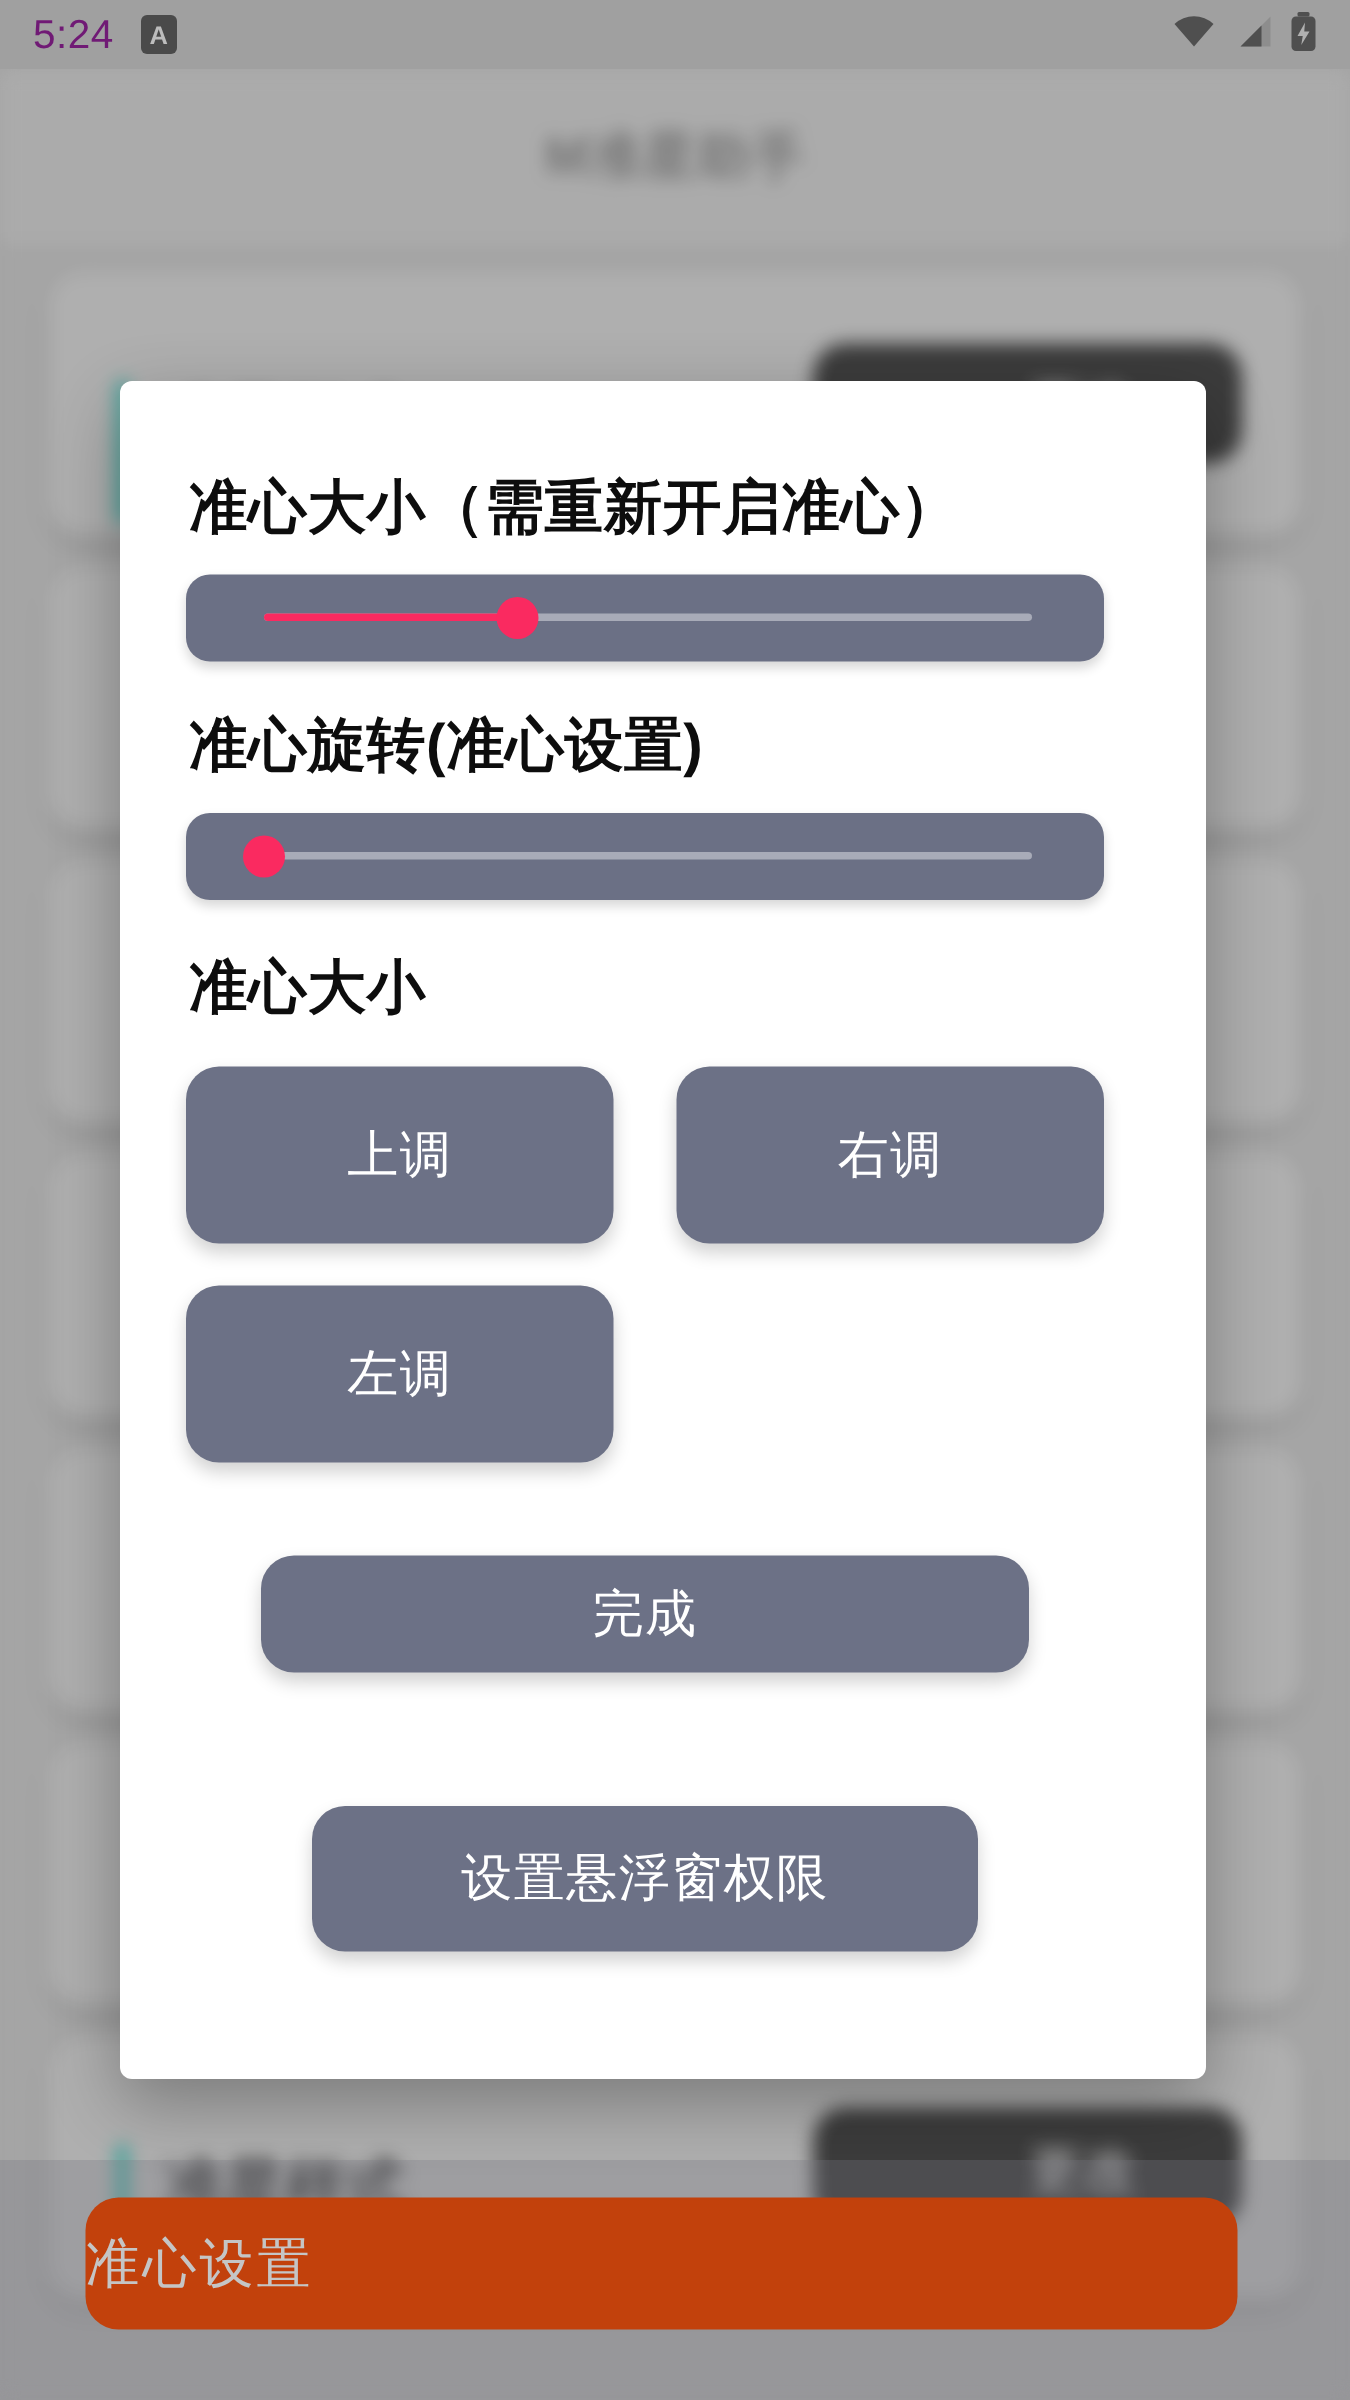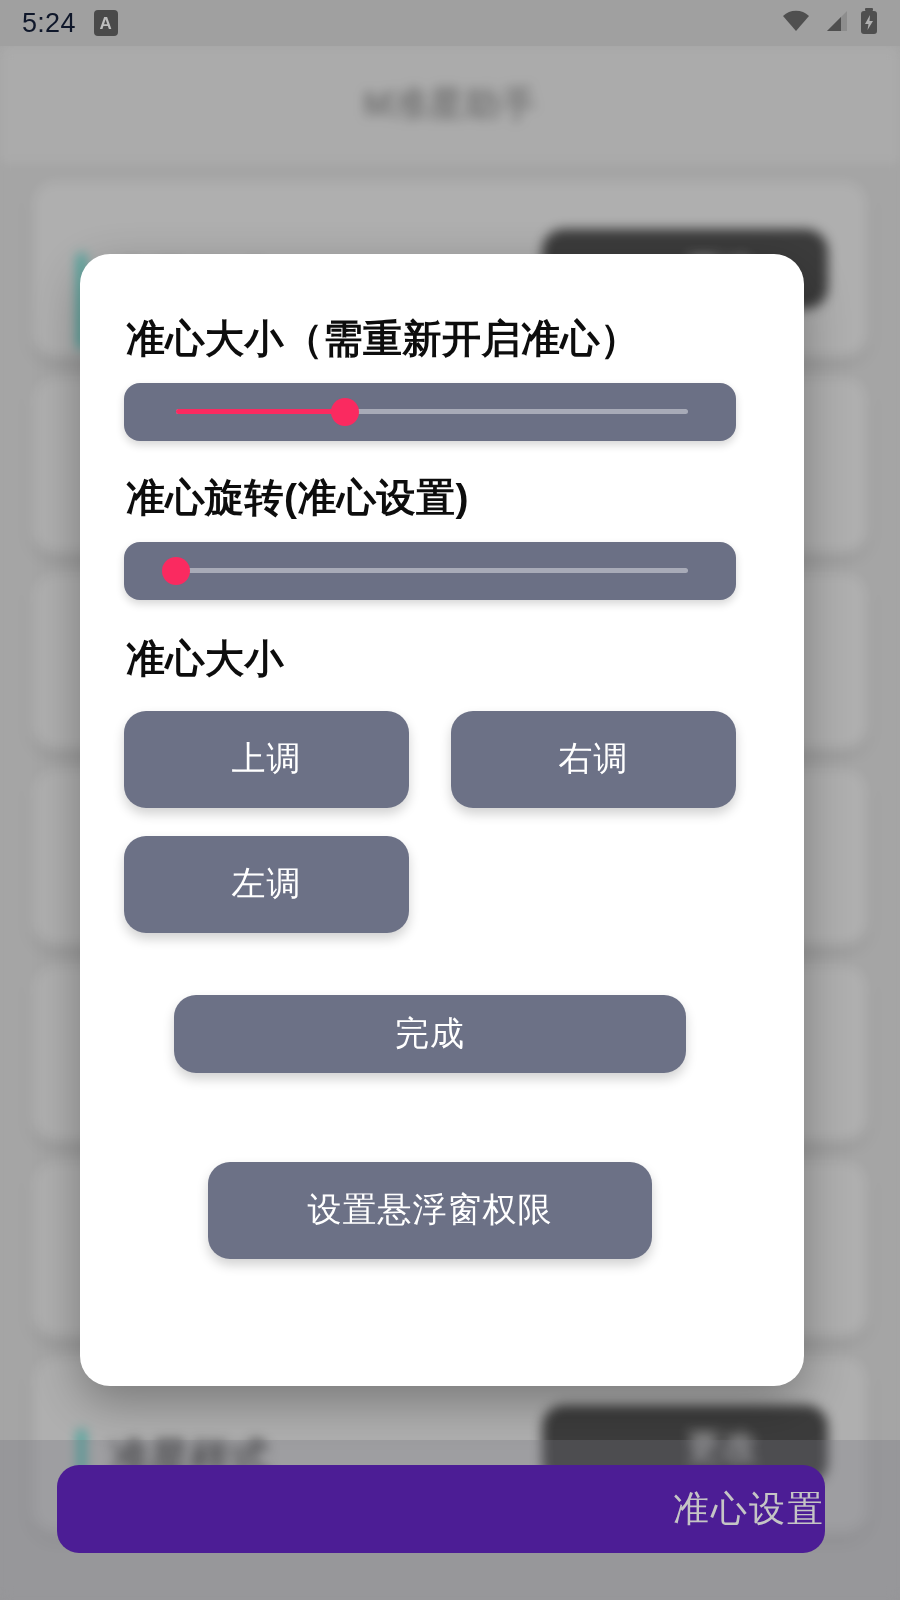--- a/index.html
+++ b/index.html
@@ -27,21 +27,21 @@
     height: 46px;
     background: #a0a0a0;
     display: flex;
     align-items: center;
     padding: 0 22px;
     z-index: 60;
   }
   .status-left { display: flex; align-items: center; gap: 18px; }
   .status-time {
     font-size: 27px;
-    color: #0f172a;
+    color: #701a75;
     letter-spacing: 0.3px;
   }
   .appbadge {
     width: 24px; height: 26px;
     background: #4a4a4a;
     border-radius: 4px;
     color: #bdbdbd;
     font-size: 17px;
     font-weight: bold;
     display: flex;
@@ -137,21 +137,21 @@
   }
 
   
   .dialog {
     position: absolute;
     left: 80px;
     top: 254px;
     width: 724px;
     height: 1132px;
     background: #ffffff;
-    border-radius: 30px;
+    border-radius: 8px;
     box-shadow: 0 16px 46px rgba(0,0,0,0.30);
     padding: 56px 68px 0 44px;
     z-index: 30;
   }
 
   .section-label {
     font-size: 39px;
     font-weight: bold;
     color: #0d0d0d;
     letter-spacing: 0.5px;
@@ -210,21 +210,21 @@
     border-radius: 22px;
     font-family: inherit;
     font-size: 34px;
     letter-spacing: 1px;
     box-shadow: 0 6px 12px rgba(0,0,0,0.18);
     display: flex;
     align-items: center;
     justify-content: center;
     cursor: pointer;
   }
-  .btn-dir { height: 97px; }
+  .btn-dir { height: 118px; }
 
   .btn-done {
     width: 512px;
     height: 78px;
     margin: 62px auto 0 auto;
   }
   .btn-perm {
     width: 444px;
     height: 97px;
     margin: 89px auto 0 auto;
@@ -237,25 +237,25 @@
     width: 900px; height: 160px;
     background: rgba(120,120,130,0.30);
     z-index: 40;
   }
   .bottom-bar {
     position: absolute;
     left: 57px;
     bottom: 47px;
     width: 768px;
     height: 88px;
-    background: #4c1d95;
+    background: #c2410c;
     border-radius: 22px;
     display: flex;
     align-items: center;
-    justify-content: flex-end;
+    justify-content: flex-start;
     z-index: 50;
     cursor: pointer;
   }
   .bottom-bar-text {
     font-size: 36px;
     color: #c5c5c5;
     letter-spacing: 2px;
   }
 </style>
 </head>

